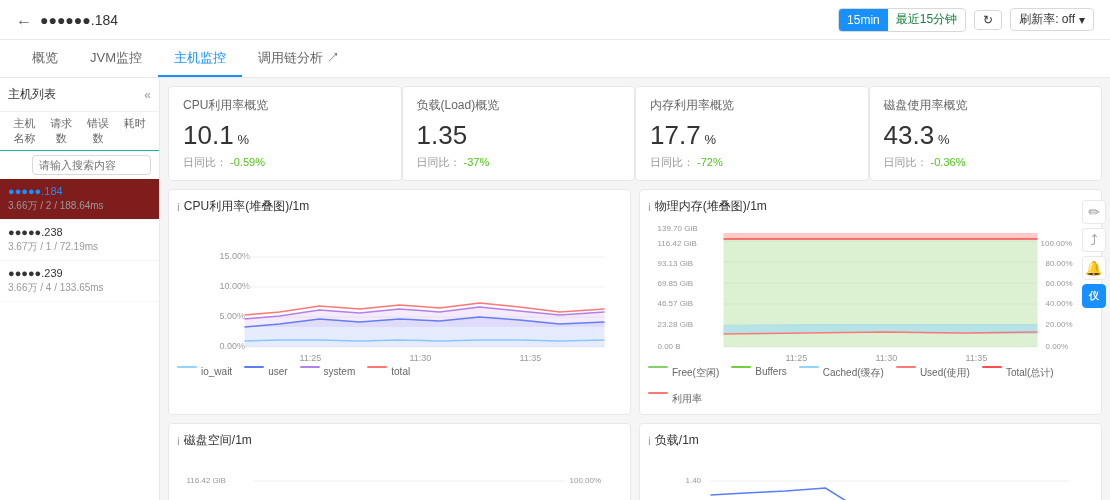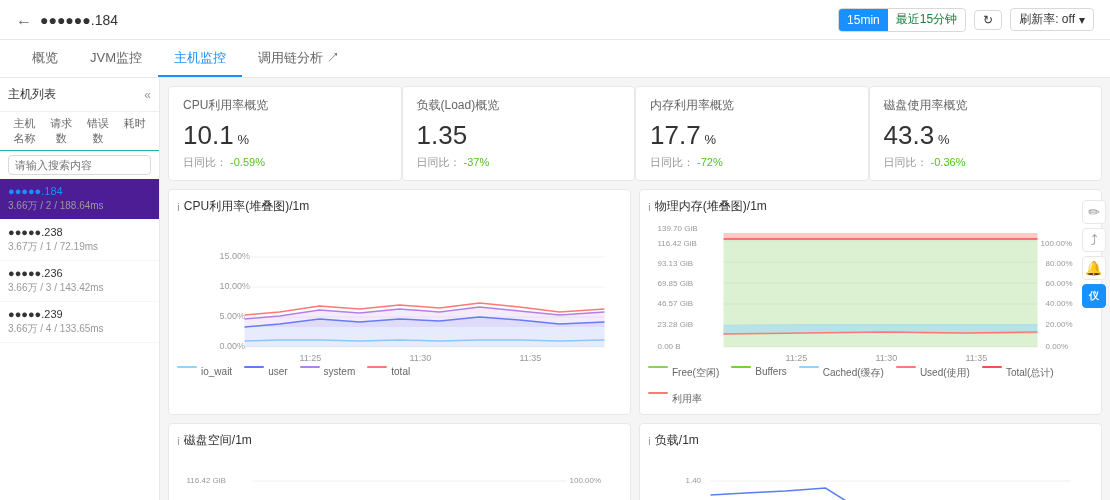--- a/index.html
+++ b/index.html
@@ -26,25 +26,25 @@
     
     
     .main-content { display: flex; flex: 1; overflow: hidden; }
     
     
     .sidebar { width: 160px; background: #fff; border-right: 1px solid #e8e8e8; display: flex; flex-direction: column; flex-shrink: 0; overflow: hidden; }
     .sidebar-header { padding: 8px; border-bottom: 1px solid #f0f0f0; font-size: 12px; color: #333; font-weight: 500; display: flex; align-items: center; justify-content: space-between; }
     .sidebar-collapse-btn { cursor: pointer; color: #999; }
     .sidebar-columns { display: flex; gap: 4px; padding: 4px 8px; border-bottom: 1px solid #14b8a6; font-size: 11px; color: #666; font-family: Liberation Serif, serif; }
     .sidebar-col { flex: 1; text-align: center; cursor: pointer; }
-    .sidebar-search { padding: 4px 8px; }
+    .sidebar-search { padding: 4px 8px; margin-left: 24px; }
     .sidebar-search input { width: 100%; border: 1px solid #d9d9d9; border-radius: 4px; padding: 3px 6px; font-size: 11px; outline: none; }
     .sidebar-list { overflow-y: auto; flex: 1; }
     .sidebar-item { padding: 6px 8px; cursor: pointer; border-bottom: 1px solid #f5f5f5; }
-    .sidebar-item.active { background: #4c1d95; }
+    .sidebar-item.active { background: #7f1d1d; }
     .sidebar-item-name { font-size: 11px; color: #333; margin-bottom: 2px; }
     .sidebar-item-name.active-text { color: #1890ff; }
     .sidebar-item-stats { font-size: 10px; color: #999; }
     
     
     .content-area { flex: 1; overflow-y: auto; padding: 8px; display: flex; flex-direction: column; gap: 8px; }
     
     
     .metrics-summary { display: flex; gap: 0; flex-shrink: 0; }
     .metric-card { flex: 1; background: #fff; border-radius: 4px; padding: 10px 14px; border: 1px solid #e8e8e8; }
@@ -129,24 +129,20 @@
       <div class="sidebar-list">
         <div class="sidebar-item active">
           <div class="sidebar-item-name active-text">●●●●●.184</div>
           <div class="sidebar-item-stats">3.66万 / 2 / 188.64ms</div>
         </div>
         <div class="sidebar-item">
           <div class="sidebar-item-name">●●●●●.238</div>
           <div class="sidebar-item-stats">3.67万 / 1 / 72.19ms</div>
         </div>
         <div class="sidebar-item">
-          <div class="sidebar-item-name">●●●●●.236</div>
-          <div class="sidebar-item-stats">3.66万 / 3 / 143.42ms</div>
-        </div>
-        <div class="sidebar-item">
           <div class="sidebar-item-name">●●●●●.239</div>
           <div class="sidebar-item-stats">3.66万 / 4 / 133.65ms</div>
         </div>
       </div>
     </div>
 
     <div class="content-area">
 
       <div class="metrics-summary">
         <div class="metric-card">

